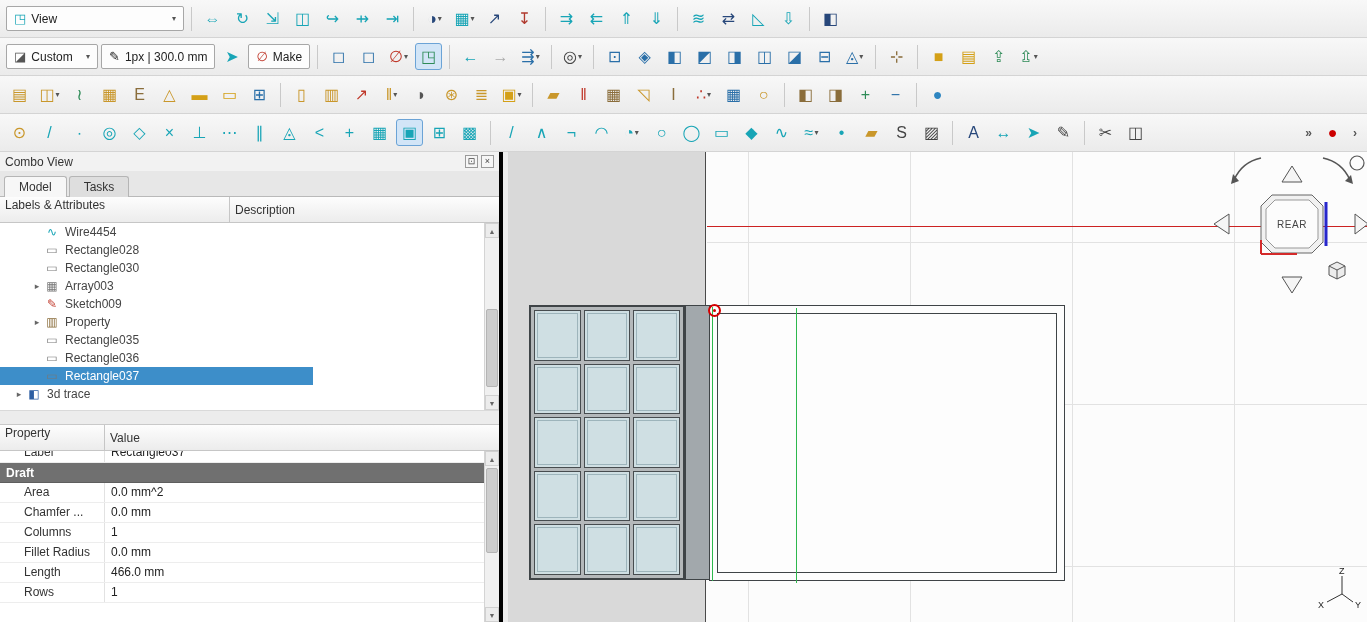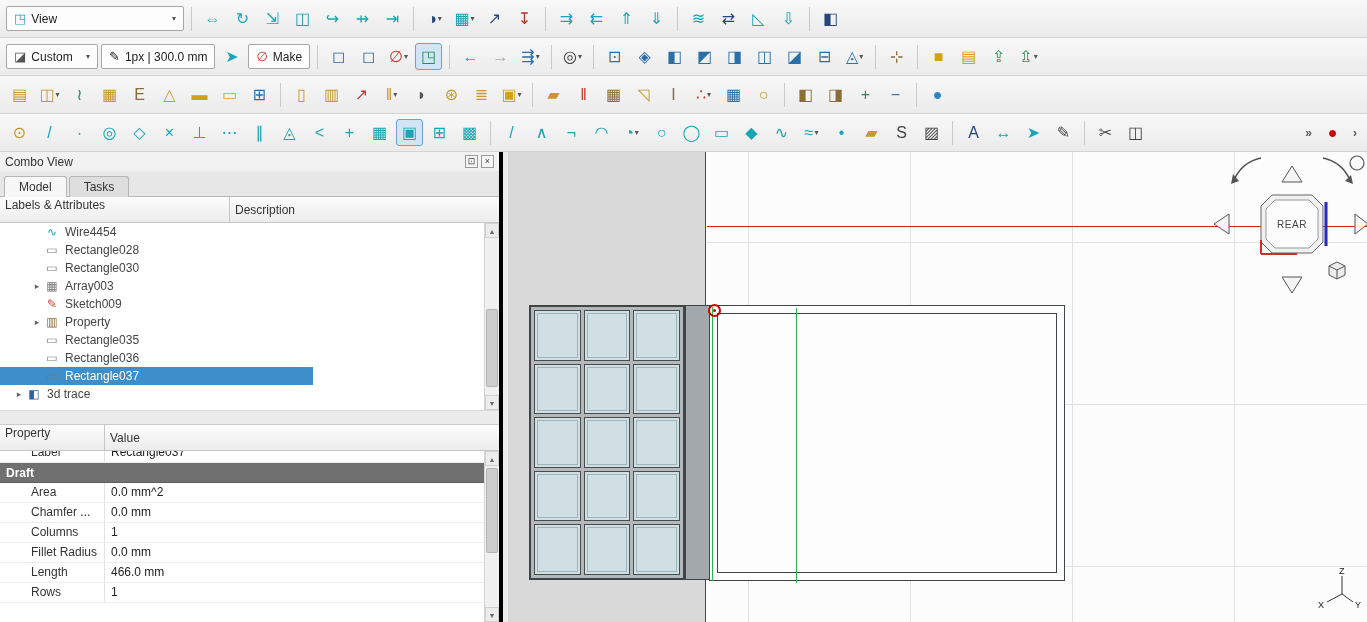--- a/index.html
+++ b/index.html
@@ -58,21 +58,21 @@
   .sb-arrow { height:15px; font-size:7px; text-align:center; line-height:15px; color:#666;
     background:#ececec; border:1px solid #d0d0d0; }
   .sb-track { flex:1; position:relative; }
   .sb-thumb { position:absolute; left:1px; right:1px; background:#cdcdcd; border:1px solid #b4b4b4; border-radius:2px; }
 
   .h-splitter { height:15px; background:#ececec; border-top:1px solid #d9d9d9; border-bottom:1px solid #c9c9c9; }
 
   .prop-body { flex:1; background:#fff; position:relative; overflow:hidden; }
   .prop-rows { margin-right:15px; }
   .prop-row { display:flex; height:20px; line-height:19px; border-bottom:1px solid #ededed; }
-  .prop-row .pname { width:105px; flex:0 0 105px; padding-left:31px; border-right:1px solid #e2e2e2;
+  .prop-row .pname { width:105px; flex:0 0 105px; padding-left:24px; border-right:1px solid #e2e2e2;
     color:#333; overflow:hidden; white-space:nowrap; }
   .prop-row .pval { flex:1; padding-left:6px; overflow:hidden; white-space:nowrap; }
   .prop-row.selected .pname { background:#3d8ec9; color:#fff; }
   .prop-row.clipped { height:12px; overflow:hidden; }
   .prop-row.clipped > span { margin-top:-8px; }
   .prop-group { height:20px; line-height:20px; background:#707070; color:#fff; font-weight:bold;
     padding-left:6px; border-bottom:1px solid #5e5e5e; }
 
   
   .viewport { flex:1; position:relative; background:#fcfcfc; overflow:hidden; }

